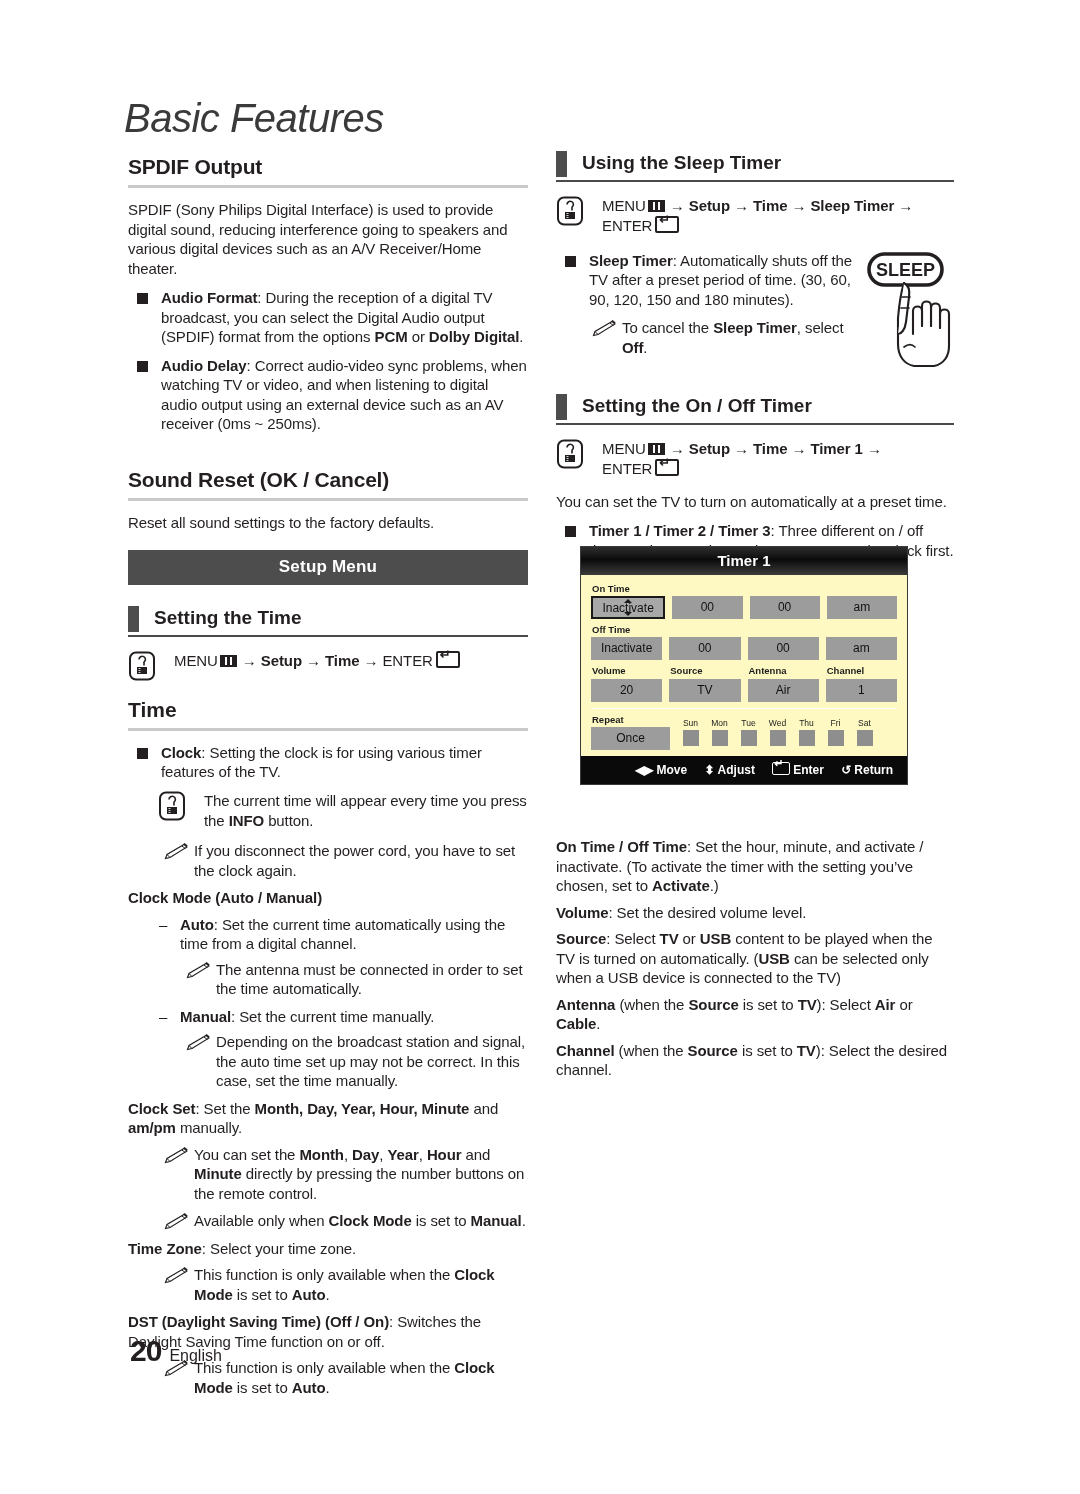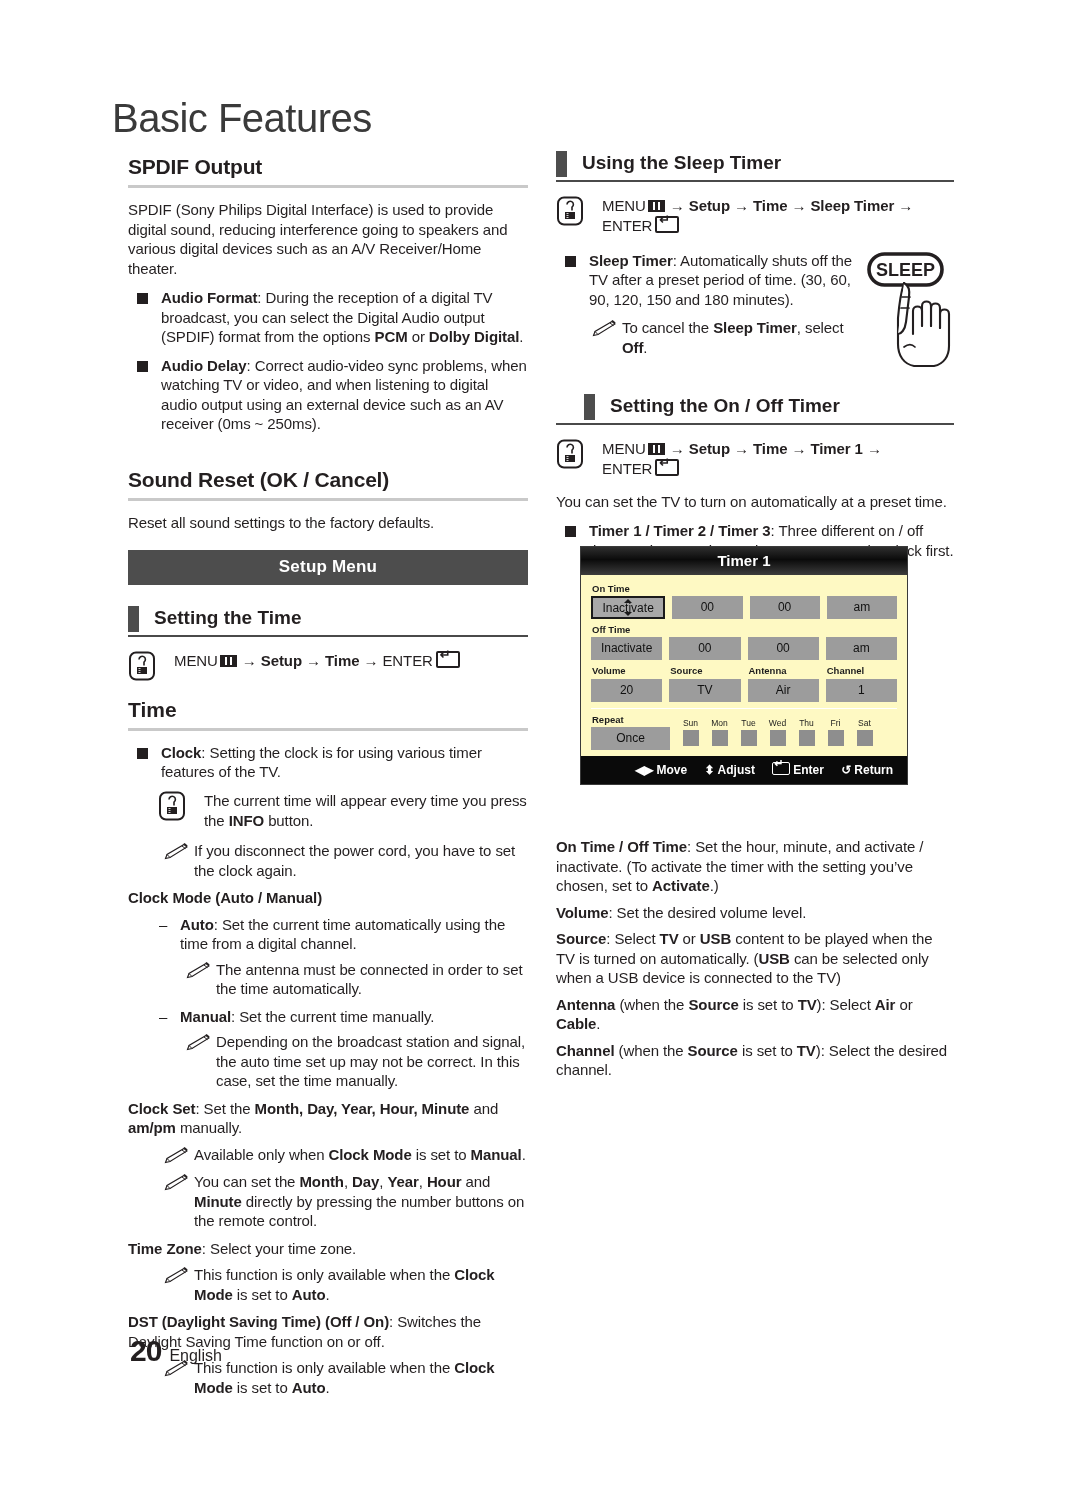--- a/index.html
+++ b/index.html
@@ -7,23 +7,24 @@
     width:1080px;height:1494px;background:#ffffff;
     font-family:"Liberation Sans", sans-serif;
     color:#231f20;
     position:relative;
     overflow:hidden;
   }
   .page{position:absolute;left:0;top:0;width:1080px;height:1494px;}
 
   
   .doc-title{
-    position:absolute;left:112px;top:96px;
+    position:absolute;left:124px;top:96px;
     font-size:40px;font-weight:400;letter-spacing:-0.5px;
     color:#3a3a3a;
+    font-style:italic;
   }
 
   
   .col-left{position:absolute;left:128px;top:155px;width:400px;}
   .col-right{position:absolute;left:556px;top:150px;width:398px;}
 
   
   h2.bighead{
     font-size:21px;font-weight:bold;margin:0 0 6px 0;line-height:1.15;
     letter-spacing:-0.2px;
@@ -270,31 +271,31 @@
 
     <p class="sub indent1"><b>Clock Set</b><span>: Set the </span><b>Month, Day, Year, Hour, Minute</b><span> and </span><b>am/pm</b><span> manually.</span></p>
 
     <div class="note indent1">
       <svg class="pencil" viewBox="0 0 28 17">
         <path d="M23 1.5 L26 4 L9 14.5 L4.5 15.5 L6 11.5 Z" fill="#fff" stroke="#231f20" stroke-width="1.1"></path>
         <path d="M21 3 L24.5 5.6" stroke="#231f20" stroke-width="1"></path>
         <path d="M6 11.5 L9 14.5" stroke="#231f20" stroke-width="1"></path>
         <path d="M22.4 1 L25.6 3.6 L26.6 2.4 L23.6 0 Z" fill="#231f20"></path>
       </svg>
+      <span class="t"><span>You can set the </span><b>Month</b>, <b>Day</b>, <b>Year</b>, <b>Hour</b><span> and </span><b>Minute</b><span> directly by pressing the number buttons on the remote control.</span></span>
+    </div>
+
+    <div class="note indent1">
+      <svg class="pencil" viewBox="0 0 28 17">
+        <path d="M23 1.5 L26 4 L9 14.5 L4.5 15.5 L6 11.5 Z" fill="#fff" stroke="#231f20" stroke-width="1.1"></path>
+        <path d="M21 3 L24.5 5.6" stroke="#231f20" stroke-width="1"></path>
+        <path d="M6 11.5 L9 14.5" stroke="#231f20" stroke-width="1"></path>
+        <path d="M22.4 1 L25.6 3.6 L26.6 2.4 L23.6 0 Z" fill="#231f20"></path>
+      </svg>
       <span class="t"><span>Available only when </span><b>Clock Mode</b><span> is set to </span><b>Manual</b><span>.</span></span>
-    </div>
-
-    <div class="note indent1">
-      <svg class="pencil" viewBox="0 0 28 17">
-        <path d="M23 1.5 L26 4 L9 14.5 L4.5 15.5 L6 11.5 Z" fill="#fff" stroke="#231f20" stroke-width="1.1"></path>
-        <path d="M21 3 L24.5 5.6" stroke="#231f20" stroke-width="1"></path>
-        <path d="M6 11.5 L9 14.5" stroke="#231f20" stroke-width="1"></path>
-        <path d="M22.4 1 L25.6 3.6 L26.6 2.4 L23.6 0 Z" fill="#231f20"></path>
-      </svg>
-      <span class="t"><span>You can set the </span><b>Month</b>, <b>Day</b>, <b>Year</b>, <b>Hour</b><span> and </span><b>Minute</b><span> directly by pressing the number buttons on the remote control.</span></span>
     </div>
 
     <p class="sub indent1"><b>Time Zone</b><span>: Select your time zone.</span></p>
 
     <div class="note indent1">
       <svg class="pencil" viewBox="0 0 28 17">
         <path d="M23 1.5 L26 4 L9 14.5 L4.5 15.5 L6 11.5 Z" fill="#fff" stroke="#231f20" stroke-width="1.1"></path>
         <path d="M21 3 L24.5 5.6" stroke="#231f20" stroke-width="1"></path>
         <path d="M6 11.5 L9 14.5" stroke="#231f20" stroke-width="1"></path>
         <path d="M22.4 1 L25.6 3.6 L26.6 2.4 L23.6 0 Z" fill="#231f20"></path>
@@ -342,21 +343,21 @@
     <div class="note indent1" style="padding-right:96px;">
       <svg class="pencil" viewBox="0 0 28 17">
         <path d="M23 1.5 L26 4 L9 14.5 L4.5 15.5 L6 11.5 Z" fill="#fff" stroke="#231f20" stroke-width="1.1"></path>
         <path d="M21 3 L24.5 5.6" stroke="#231f20" stroke-width="1"></path>
         <path d="M6 11.5 L9 14.5" stroke="#231f20" stroke-width="1"></path>
         <path d="M22.4 1 L25.6 3.6 L26.6 2.4 L23.6 0 Z" fill="#231f20"></path>
       </svg>
       <span class="t"><span>To cancel the </span><b>Sleep Timer</b><span>, select </span><b>Off</b><span>.</span></span>
     </div>
 
-    <div class="barhead" style="margin-top:36px;margin-left:28px;">
+    <div class="barhead" style="margin-top:36px;">
       <span class="bar"></span>
       <span class="txt">Setting the On / Off Timer</span>
     </div>
     <div class="barhead-rule"></div>
 
     <div class="rbtn">
       <svg class="handicon" viewBox="0 0 31 30">
         <rect x="2" y="1.5" width="24" height="27" rx="6" ry="6" fill="#fff" stroke="#231f20" stroke-width="2"></rect>
         <path d="M11 8.5 a3.2 3.2 0 1 1 5 2.6 l0 3.4" fill="none" stroke="#231f20" stroke-width="1.6"></path>
         <rect x="9" y="16" width="10" height="7" fill="#231f20"></rect>

